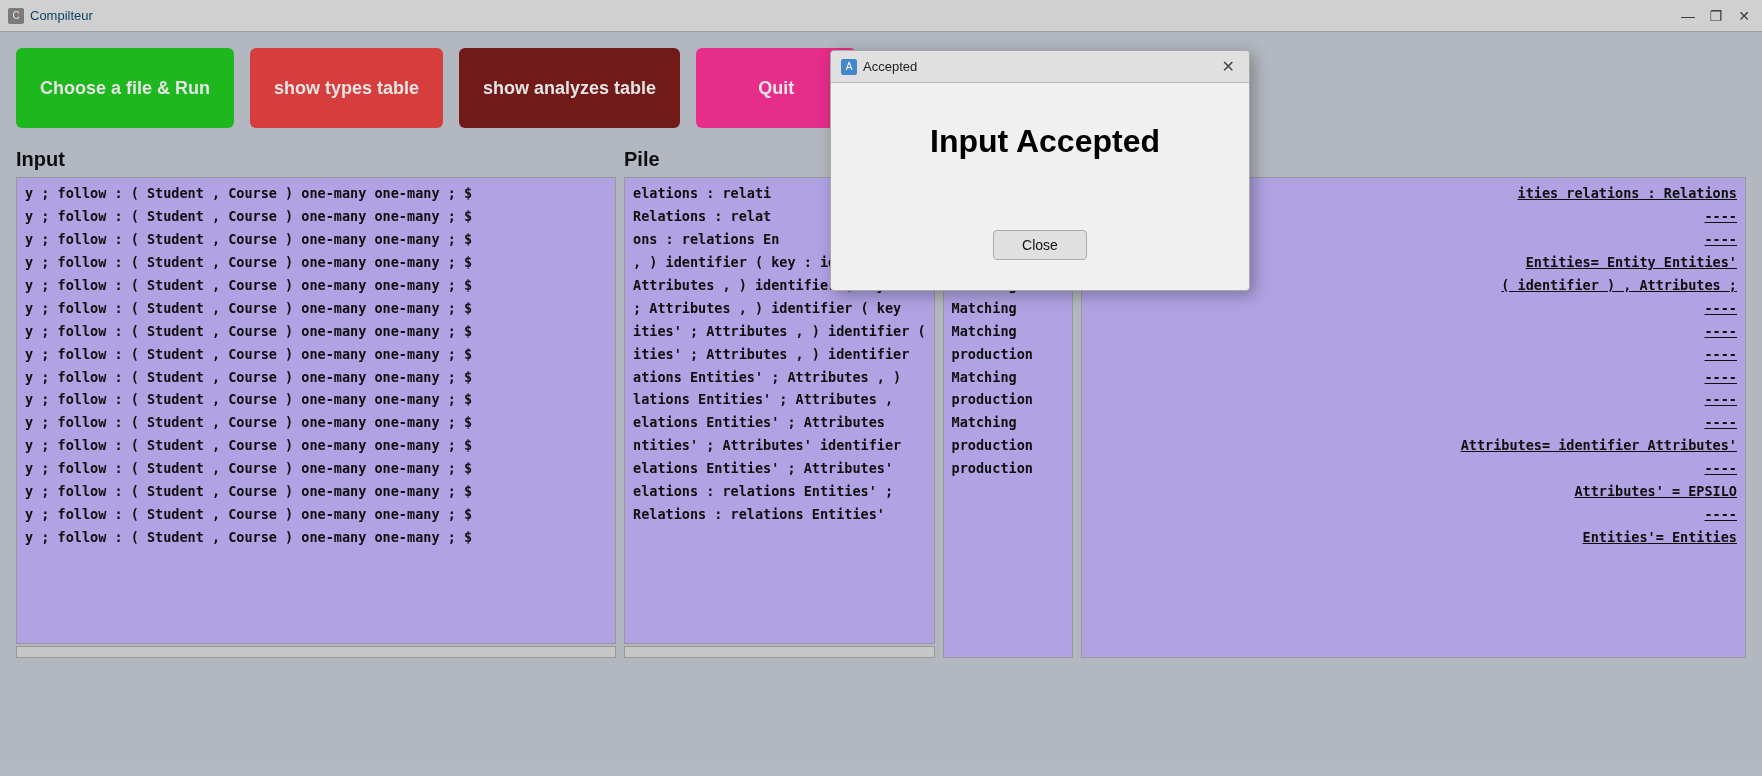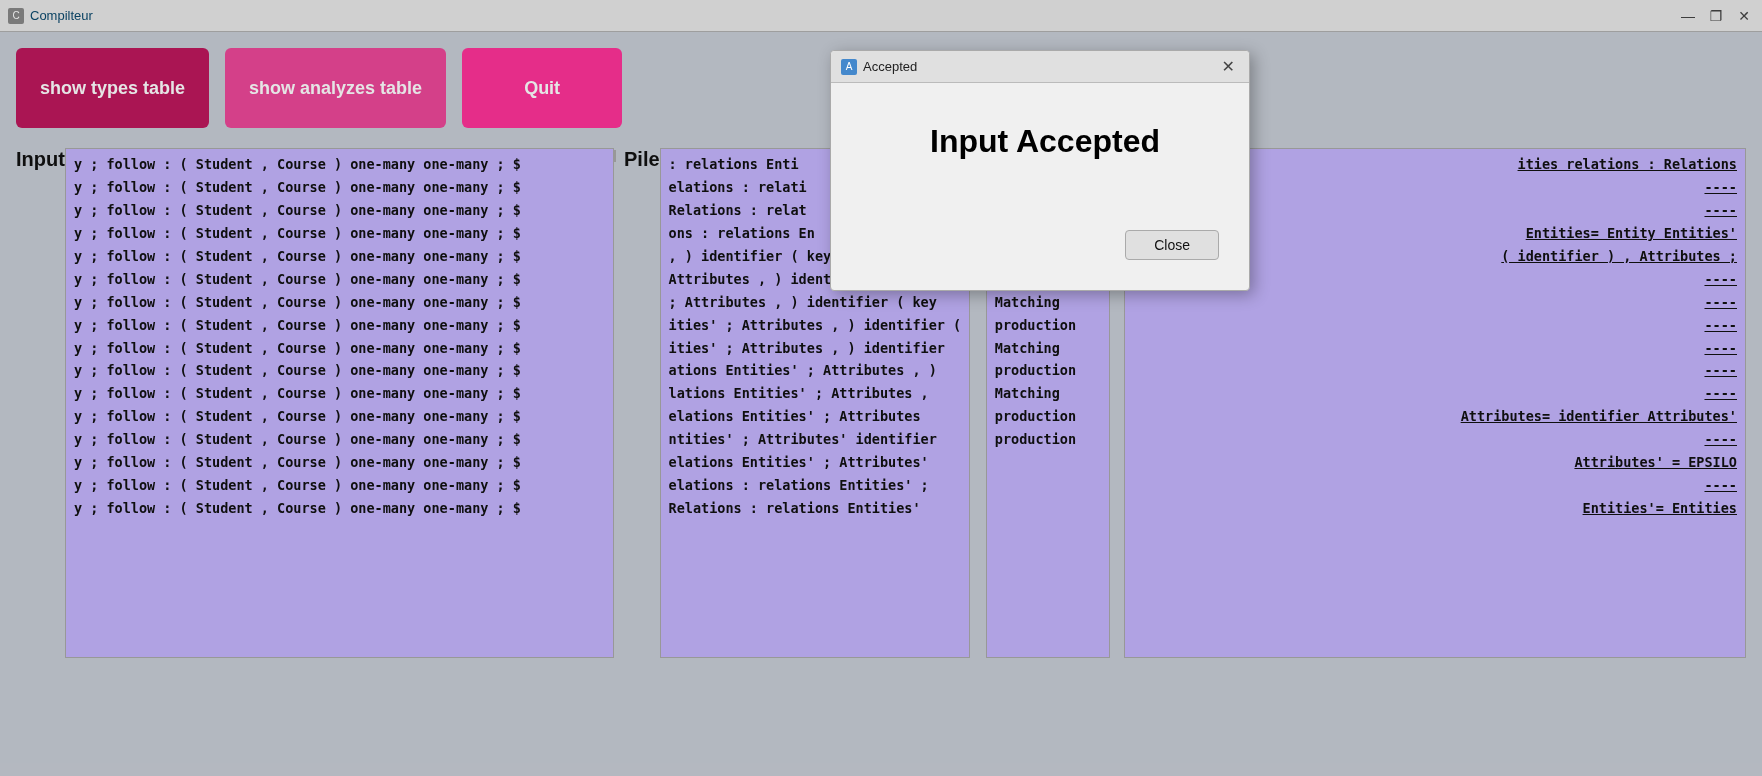--- a/index.html
+++ b/index.html
@@ -75,34 +75,34 @@
       border-radius: 6px;
       padding: 0 24px;
       height: 80px;
       font-size: 18px;
       font-weight: bold;
       cursor: pointer;
       color: white;
       min-width: 160px;
     }
     .btn-green { background: #22cc22; }
-    .btn-blue { background: #be185d; }
-    .btn-purple { background: #ec4899; }
+    .btn-blue { background: #ef4444; }
+    .btn-purple { background: #7f1d1d; }
     .btn-pink { background: #ff3399; }
 
     
     .panels {
       display: flex;
       gap: 8px;
       height: 510px;
     }
 
     .panel {
       display: flex;
-      flex-direction: row;
+      flex-direction: column;
       flex: 1;
     }
 
     .panel-title {
       font-size: 20px;
       font-weight: bold;
       color: #111;
       margin-bottom: 6px;
     }
 
@@ -202,21 +202,21 @@
 
     .modal-main-text {
       font-size: 32px;
       font-weight: bold;
       color: #000;
       margin-bottom: 40px;
     }
 
     .modal-footer {
       display: flex;
-      justify-content: flex-end;
+      justify-content: center;
       padding: 0 30px 30px 30px;
     }
 
     .close-btn-modal {
       background: #e0e0e0;
       border: 1px solid #aaa;
       border-radius: 4px;
       padding: 6px 28px;
       font-size: 14px;
       cursor: pointer;
@@ -234,20 +234,21 @@
   <div class="title-bar-controls">
     <button class="title-bar-btn">—</button>
     <button class="title-bar-btn">❐</button>
     <button class="title-bar-btn close-btn">✕</button>
   </div>
 </div>
 
 <div class="main-content">
 
   <div class="toolbar">
+    <button class="btn btn-green">Choose a file  &amp; Run</button>
     <button class="btn btn-blue">show types table</button>
     <button class="btn btn-purple">show analyzes table</button>
     <button class="btn btn-pink">Quit</button>
   </div>
 
   <div class="panels">
 
     <div class="panel panel-input">
       <div class="panel-title">Input</div>
       <div class="panel-content" id="input-content">
@@ -267,21 +268,20 @@
           <div class="line">y ; follow : ( Student , Course ) one-many one-many ; $</div>
           <div class="line">y ; follow : ( Student , Course ) one-many one-many ; $</div>
           <div class="line">y ; follow : ( Student , Course ) one-many one-many ; $</div>
         </div>
       <div class="scrollbar-area"></div>
     </div>
 
     <div class="panel panel-pile">
       <div class="panel-title">Pile</div>
       <div class="panel-content" id="pile-content">
-          <div class="line">: relations Enti</div>
           <div class="line">elations : relati</div>
           <div class="line">Relations : relat</div>
           <div class="line">ons : relations En</div>
           <div class="line">, ) identifier ( key : identifier</div>
           <div class="line">Attributes , ) identifier ( key :</div>
           <div class="line">; Attributes , ) identifier ( key</div>
           <div class="line">ities' ; Attributes , ) identifier (</div>
           <div class="line">ities' ; Attributes , ) identifier</div>
           <div class="line">ations Entities' ; Attributes , )</div>
           <div class="line">lations Entities' ; Attributes ,</div>

